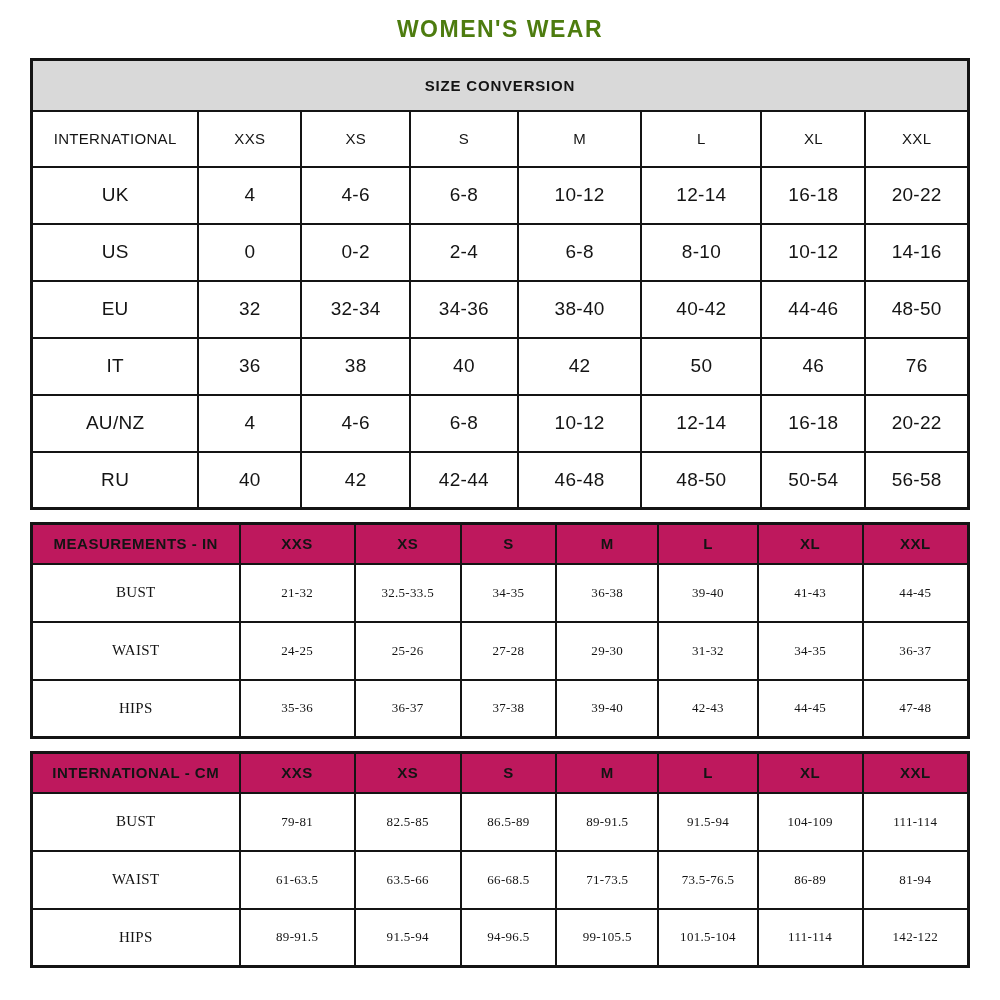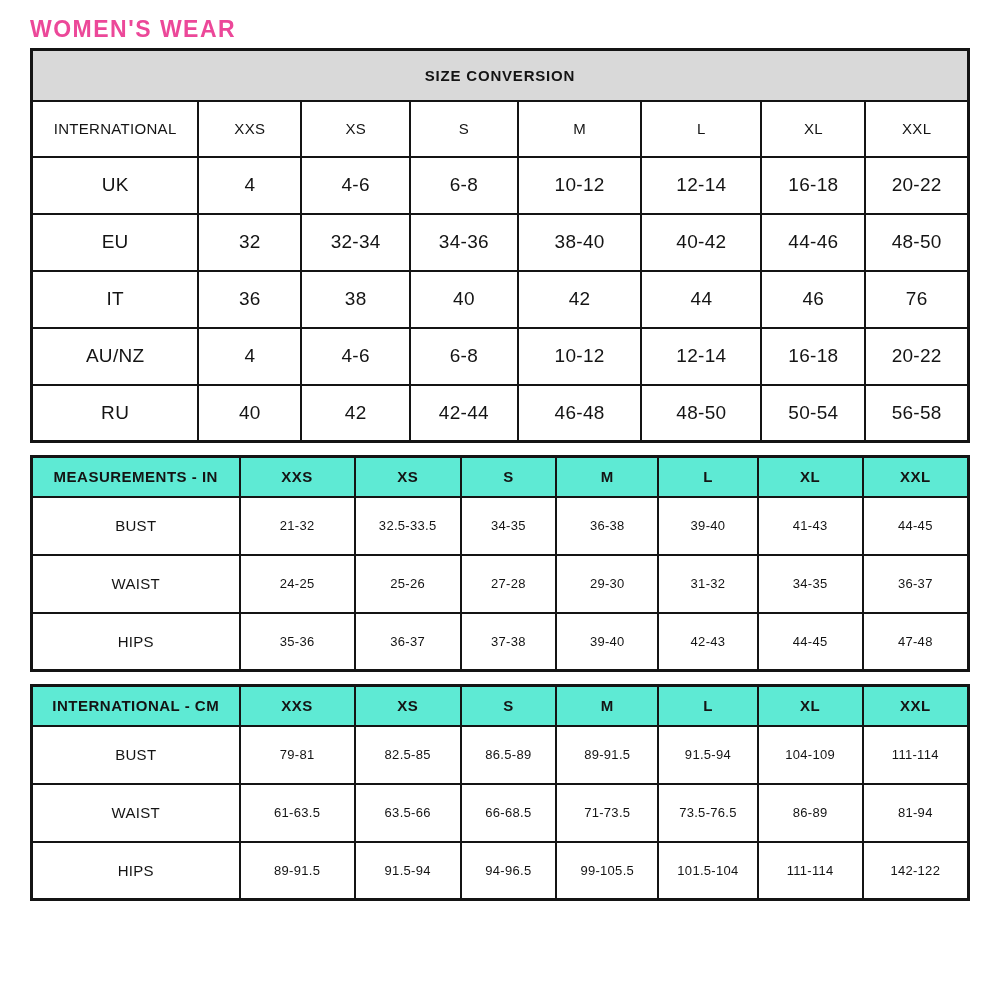--- a/index.html
+++ b/index.html
@@ -7,26 +7,26 @@
     width: 1000px; height: 1000px;
     background: #ffffff;
     font-family: "Liberation Sans", "DejaVu Sans", sans-serif;
     color: #141414;
   }
   .page {
     width: 1000px; height: 1000px;
     padding: 16px 30px 20px 30px;
   }
   .page-title {
-    text-align: left;
+    text-align: center;
     font-size: 23px;
     font-weight: bold;
     letter-spacing: 1.5px;
-    margin-bottom: 5px;
-    color: #ec4899;
+    margin-bottom: 15px;
+    color: #4d7c0f;
   }
   table {
     width: 100%;
     border-collapse: collapse;
     table-layout: fixed;
     border: 3px solid #141414;
     margin-bottom: 12px;
   }
   td {
     border: 2px solid #141414;
@@ -39,27 +39,27 @@
     background: #d9d9d9;
     font-weight: bold;
     font-size: 15px;
     height: 51px;
     letter-spacing: 0.8px;
   }
   .t-size .col-head td { height: 56px; font-size: 15px; }
   .t-size .body-row td { height: 57px; font-size: 19px; }
   
   .t-meas .head-row td {
-    background: #5eead4;
+    background: #be185d;
     font-weight: bold;
     font-size: 15px;
     height: 40px;
     letter-spacing: 0.5px;
   }
-  .t-meas .body-row td { height: 58px; font-size: 13px; }
+  .t-meas .body-row td { height: 58px; font-size: 13px; font-family: Liberation Serif, serif; }
   .t-meas .body-row td.row-label { font-size: 15px; }
 </style>
 </head>
 <body>
 
 <div class="page">
 
   <div class="page-title">WOMEN'S WEAR</div>
 
   <table class="t-size">
@@ -91,36 +91,46 @@
           <td class="row-label">UK</td>
           <td>4</td>
           <td>4-6</td>
           <td>6-8</td>
           <td>10-12</td>
           <td>12-14</td>
           <td>16-18</td>
           <td>20-22</td>
         </tr>
         <tr class="body-row">
+          <td class="row-label">US</td>
+          <td>0</td>
+          <td>0-2</td>
+          <td>2-4</td>
+          <td>6-8</td>
+          <td>8-10</td>
+          <td>10-12</td>
+          <td>14-16</td>
+        </tr>
+        <tr class="body-row">
           <td class="row-label">EU</td>
           <td>32</td>
           <td>32-34</td>
           <td>34-36</td>
           <td>38-40</td>
           <td>40-42</td>
           <td>44-46</td>
           <td>48-50</td>
         </tr>
         <tr class="body-row">
           <td class="row-label">IT</td>
           <td>36</td>
           <td>38</td>
           <td>40</td>
           <td>42</td>
-          <td>44</td>
+          <td>50</td>
           <td>46</td>
           <td>76</td>
         </tr>
         <tr class="body-row">
           <td class="row-label">AU/NZ</td>
           <td>4</td>
           <td>4-6</td>
           <td>6-8</td>
           <td>10-12</td>
           <td>12-14</td>

